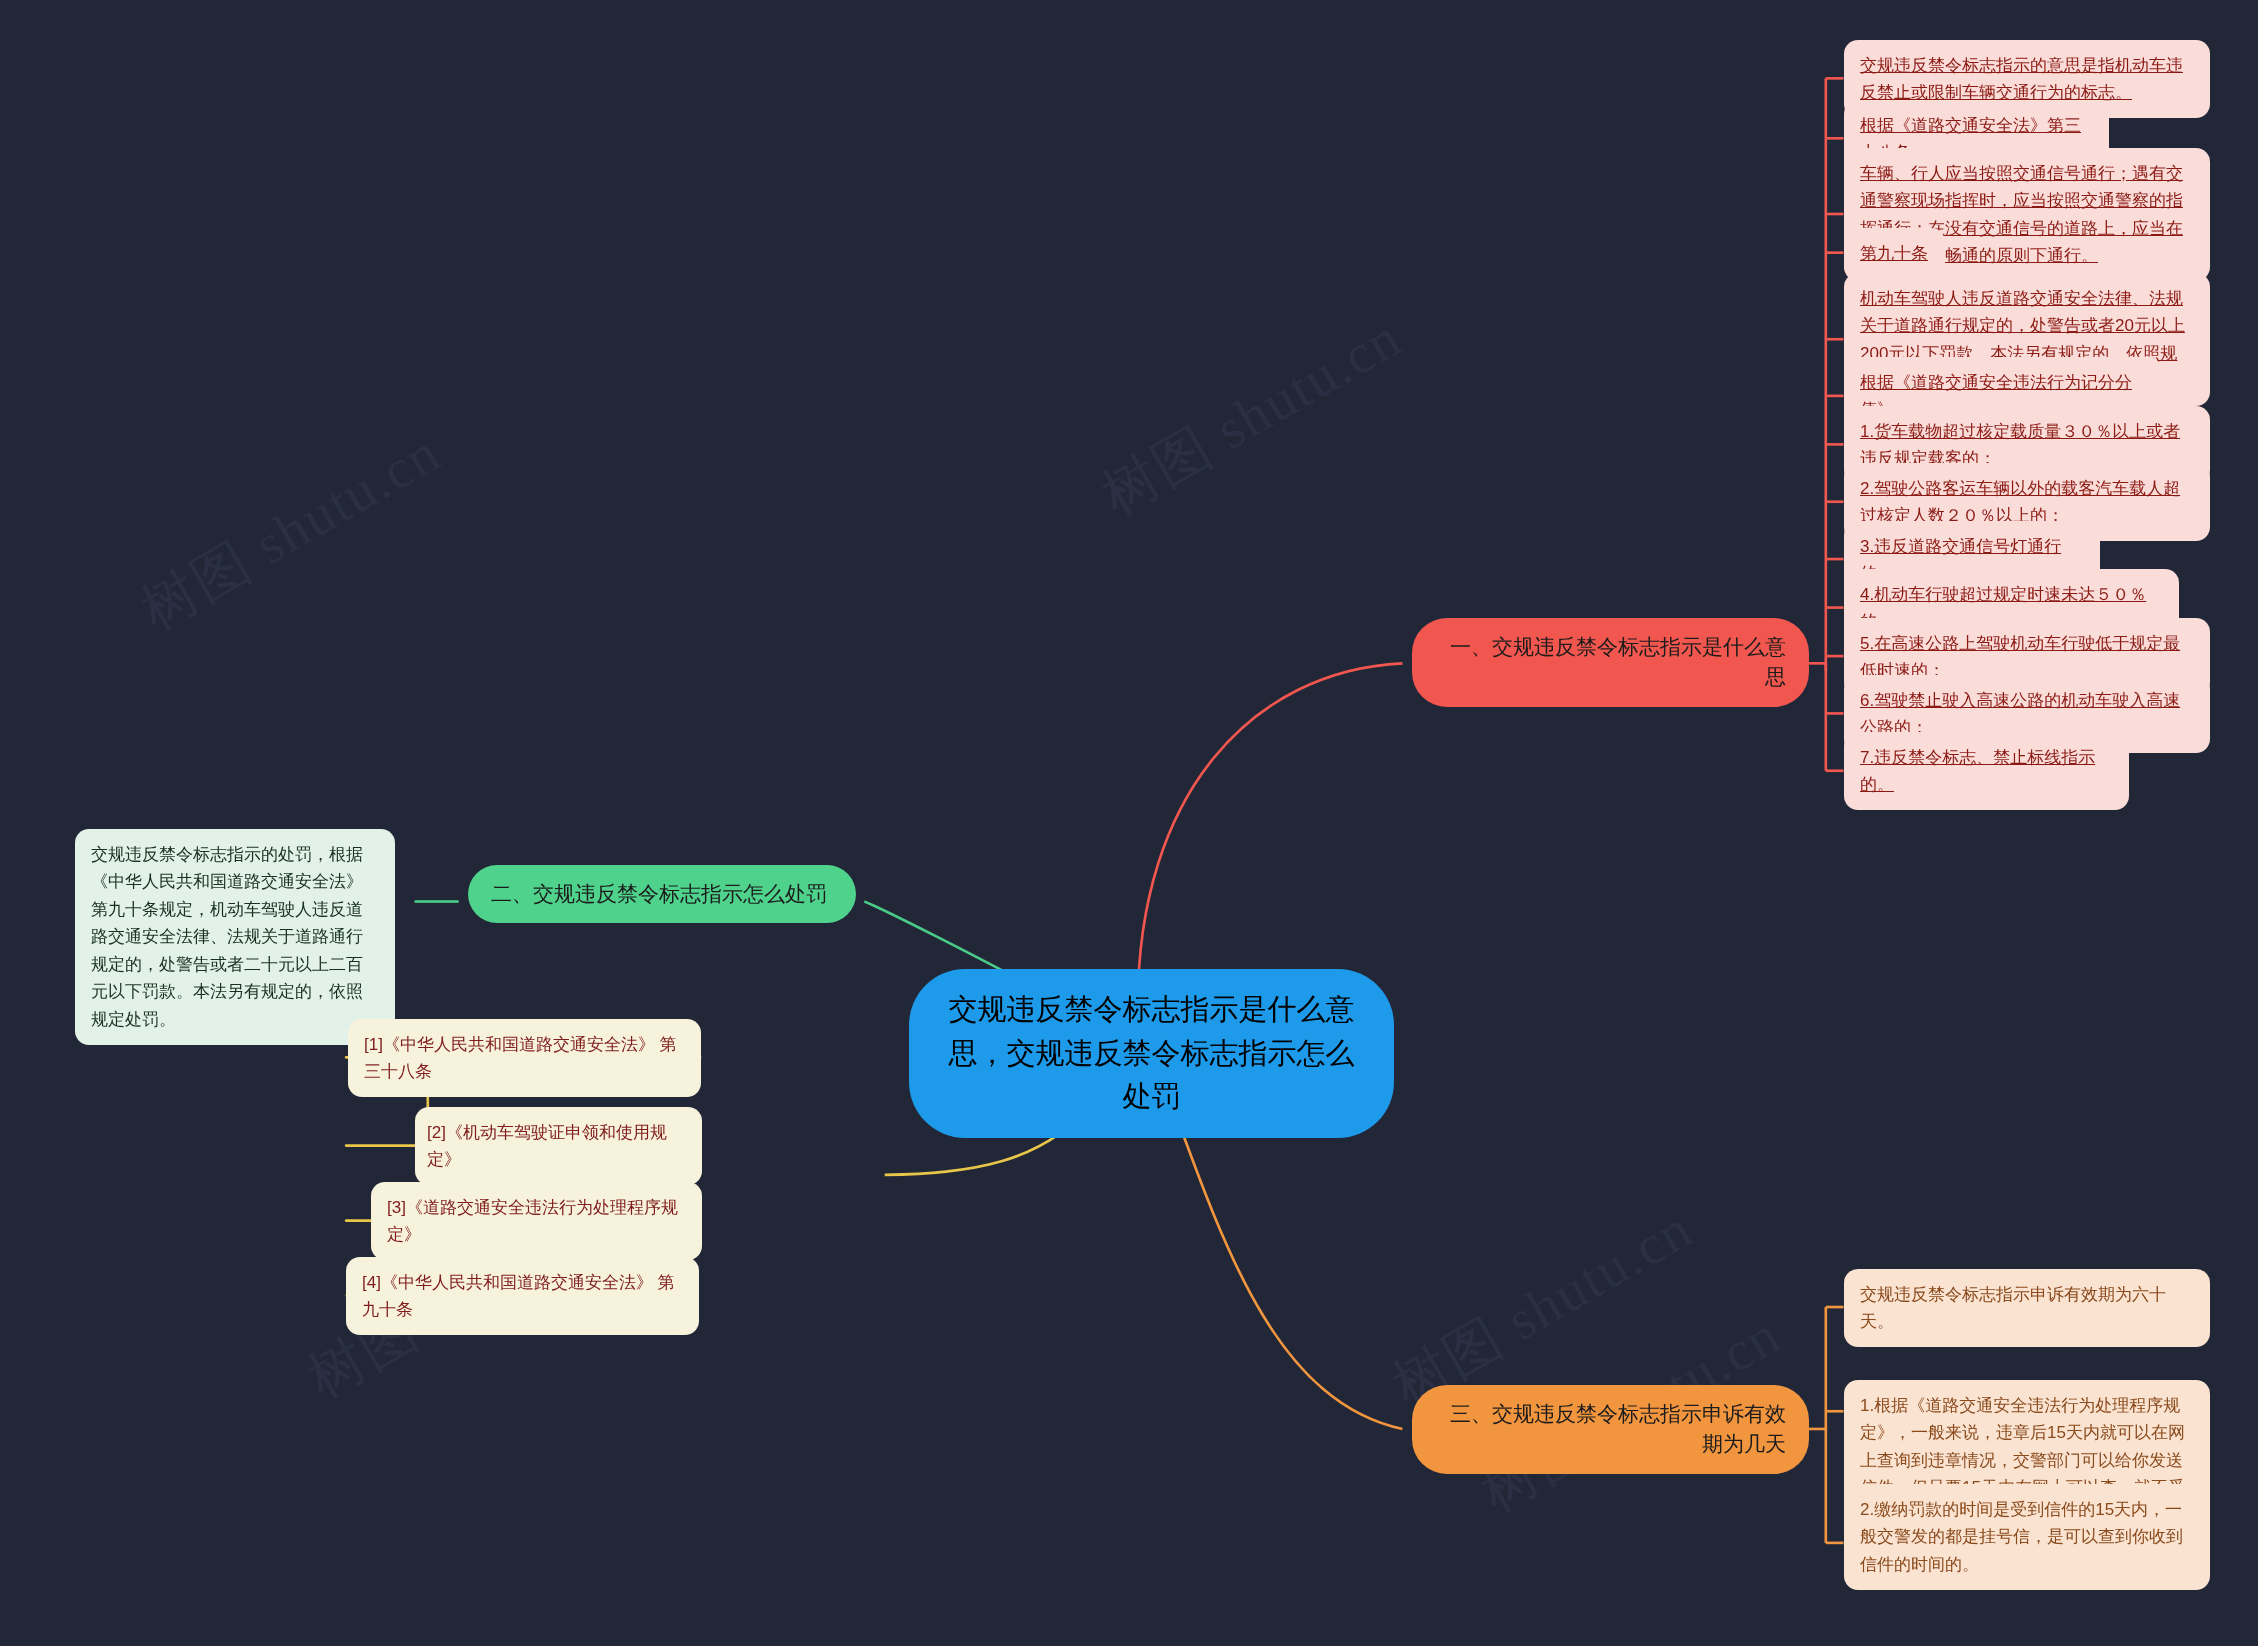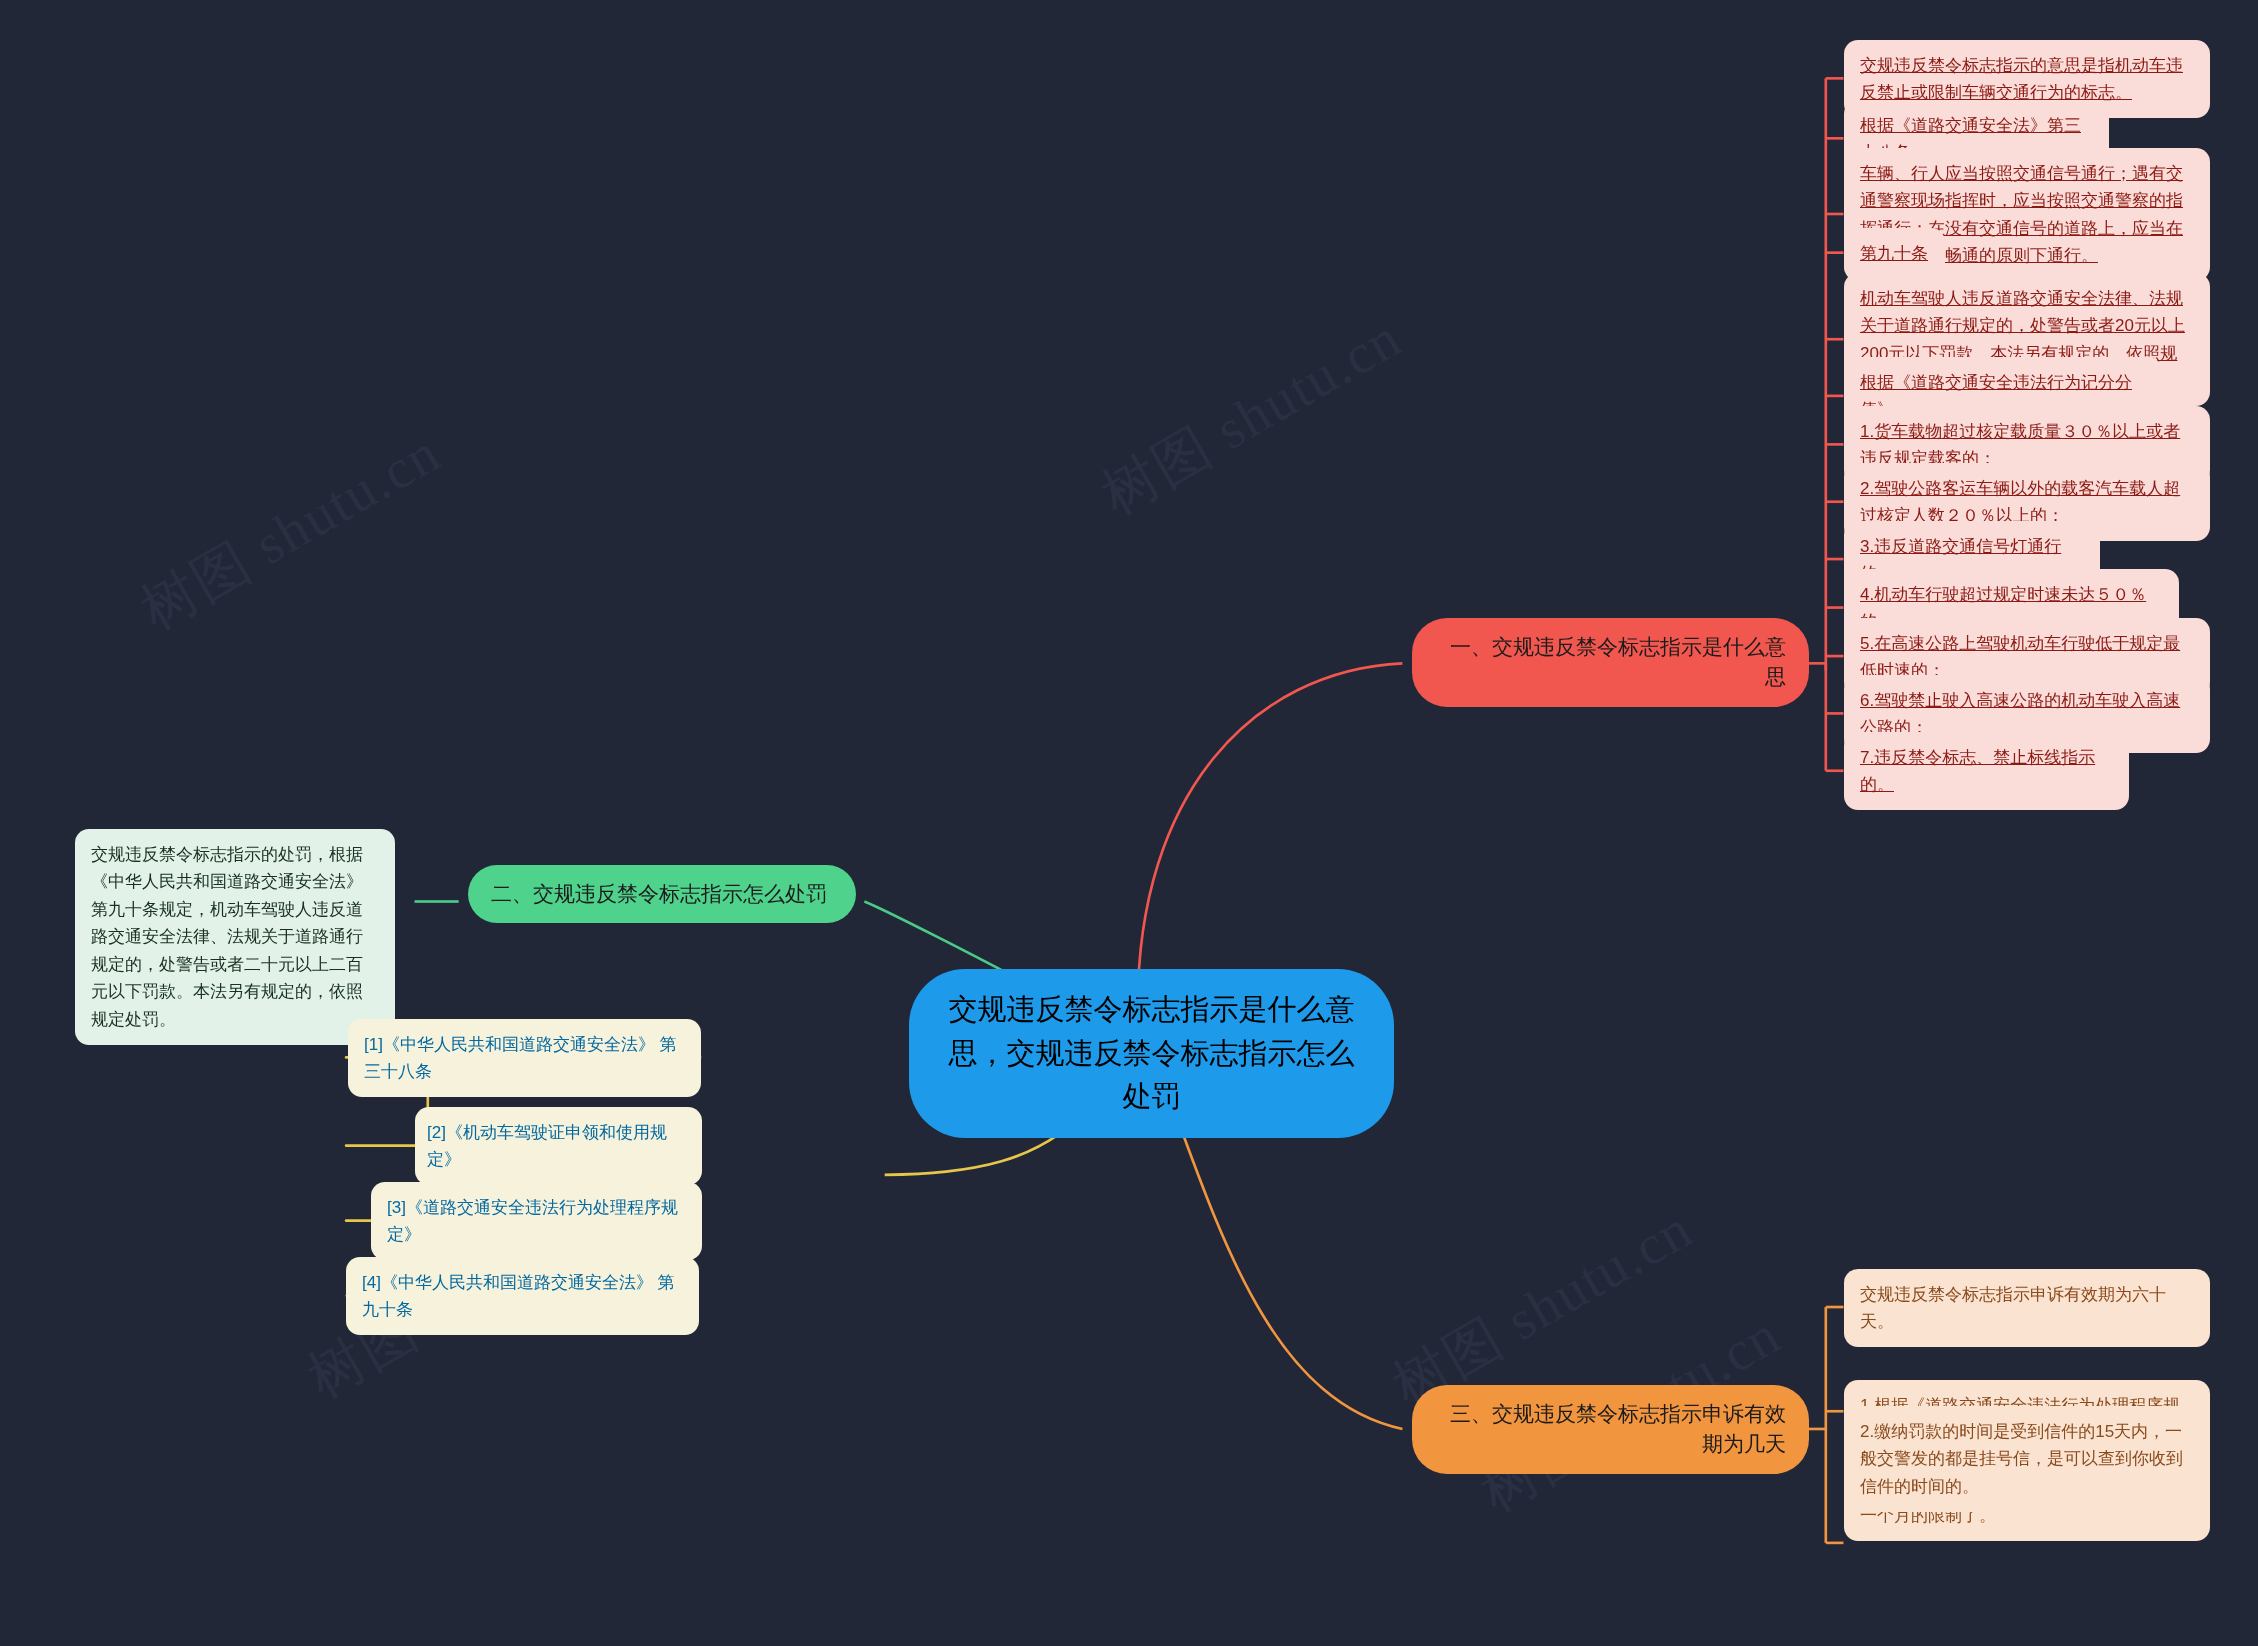--- a/index.html
+++ b/index.html
@@ -69,21 +69,21 @@
   .leaf{
     font-size:17px;
     padding:11.5px 16px;
     border-radius:14px;
     line-height:1.62;
     display:block;
   }
   .leaf.pink{   background:#FADCD8; color:#8C1A14;text-decoration:underline; }
   .leaf.peach{  background:#FAE3D1; color:#8A4A1C; }
   .leaf.mint{   background:#E2F2E9; color:#18301F; }
-  .leaf.cream{  background:#F7F2DC; color:#0369a1; }
+  .leaf.cream{  background:#F7F2DC; color:#7f1d1d; }
 </style>
 </head>
 <body>
 
 <div id="stage">
 
   <div id="wm">
     <div class="wm-t" style="left:124px;top:494px;">树图 shutu.cn</div>
     <div class="wm-t" style="left:1085px;top:379px;">树图 shutu.cn</div>
     <div class="wm-t" style="left:291px;top:1262px;">树图 shutu.cn</div>
@@ -169,15 +169,15 @@
 
   <div class="node leaf cream" style="left:348px;top:1019px;width:353px;">[1]《中华人民共和国道路交通安全法》 第三十八条</div>
   <div class="node leaf cream" style="left:415px;top:1107px;width:287px;padding-left:12px;">[2]《机动车驾驶证申领和使用规定》</div>
   <div class="node leaf cream" style="left:371px;top:1182px;width:331px;">[3]《道路交通安全违法行为处理程序规定》</div>
   <div class="node leaf cream" style="left:346px;top:1257px;width:353px;">[4]《中华人民共和国道路交通安全法》 第九十条</div>
 
   <div class="node topic orange" style="left:1412px;top:1385px;width:397px;">三、交规违反禁令标志指示申诉有效期为几天</div>
 
   <div class="node leaf peach" style="left:1844px;top:1269px;width:366px;">交规违反禁令标志指示申诉有效期为六十天。</div>
   <div class="node leaf peach" style="left:1844px;top:1380px;width:366px;">1.根据《道路交通安全违法行为处理程序规定》，一般来说，违章后15天内就可以在网上查询到违章情况，交警部门可以给你发送信件，但只要15天内在网上可以查，就不受一个月的限制了。</div>
-  <div class="node leaf peach" style="left:1844px;top:1406px;width:366px;">2.缴纳罚款的时间是受到信件的15天内，一般交警发的都是挂号信，是可以查到你收到信件的时间的。</div>
+  <div class="node leaf peach" style="left:1844px;top:1484px;width:366px;">2.缴纳罚款的时间是受到信件的15天内，一般交警发的都是挂号信，是可以查到你收到信件的时间的。</div>
 </div>
 
 
 </body></html>

